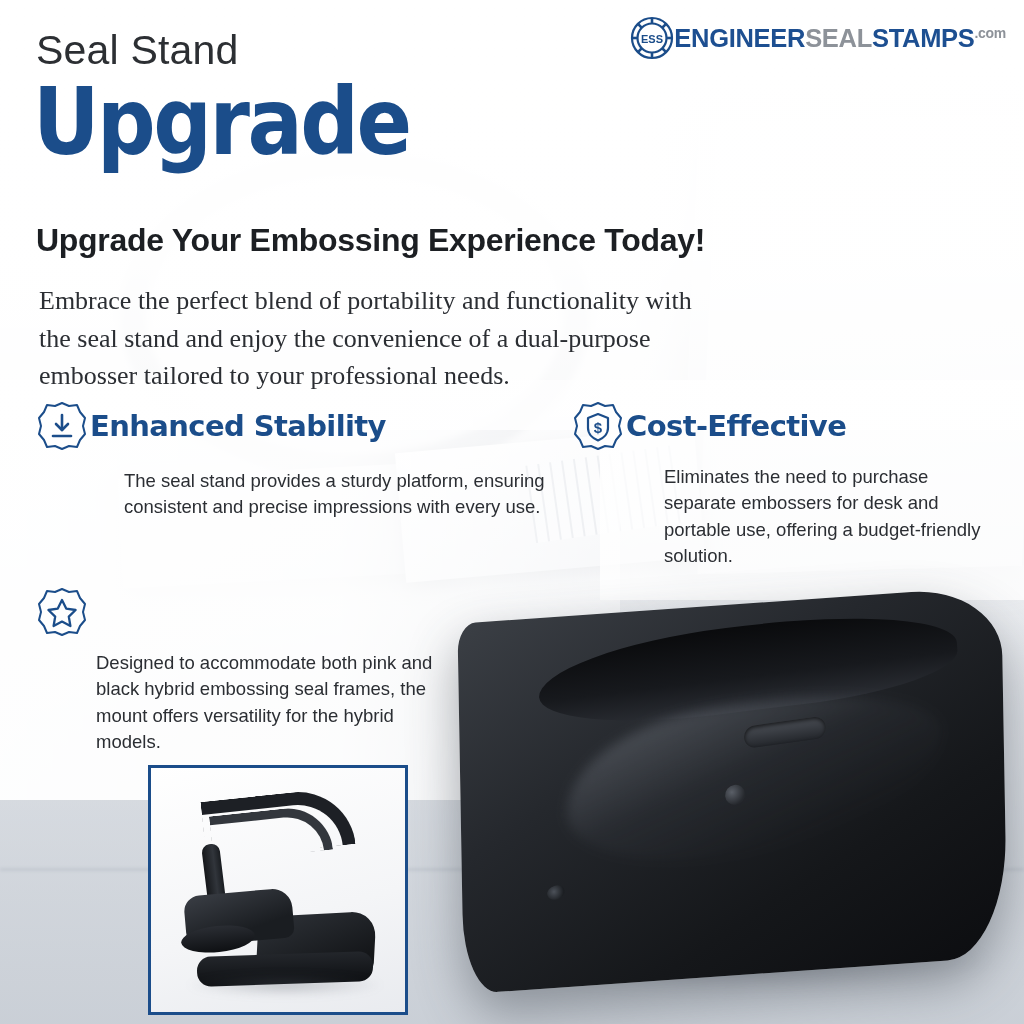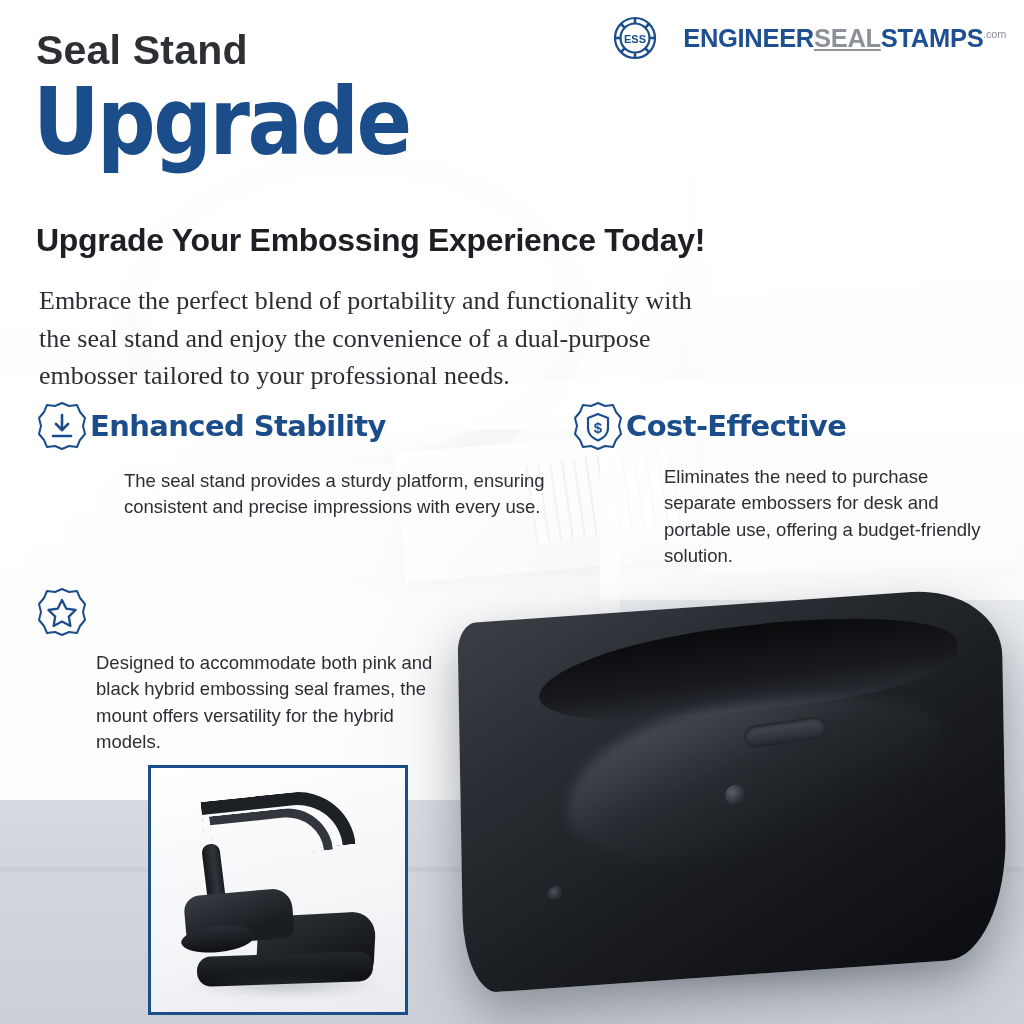--- a/index.html
+++ b/index.html
@@ -100,47 +100,47 @@
   .right-fade {
     position: absolute;
     left: 600px; top: 380px; width: 424px; height: 220px;
     background: linear-gradient(180deg, rgba(255,255,255,0.93) 0%, rgba(255,255,255,0.80) 100%);
   }
 
   
   .logo {
     position: absolute;
     right: 18px; top: 16px;
-    display: flex; align-items: center; gap: 26px; justify-content: space-between;
+    display: flex; align-items: center; gap: 0; justify-content: space-between;
   }
   .logo-badge {
     width: 44px; height: 44px; flex: 0 0 44px;
     position: relative;
   }
   .logo-text {
     font-size: 25.5px;
     font-weight: 700;
     letter-spacing: -0.3px;
     white-space: nowrap;
     color: #1d4f91;
   }
-  .logo-text .grey { color: #8d9299; text-decoration: underline; }
+  .logo-text .grey { color: #8d9299; }
   .logo-text .tld {
-    font-size: 11px;
+    font-size: 14px;
     color: #8d9299;
-    font-weight: 400;
+    font-weight: 700;
     vertical-align: super;
   }
 
   
   .seal-stand {
     position: absolute;
     left: 36px; top: 27px;
     font-size: 41px;
-    font-weight: 700;
+    font-weight: 400;
     color: #2c2f33;
     letter-spacing: 0.2px;
   }
   .upgrade {
     position: absolute;
     left: 33px; top: 77px;
     font-size: 82px;
     font-weight: 700;
     color: #1b4d8a;
     letter-spacing: -2.5px;

